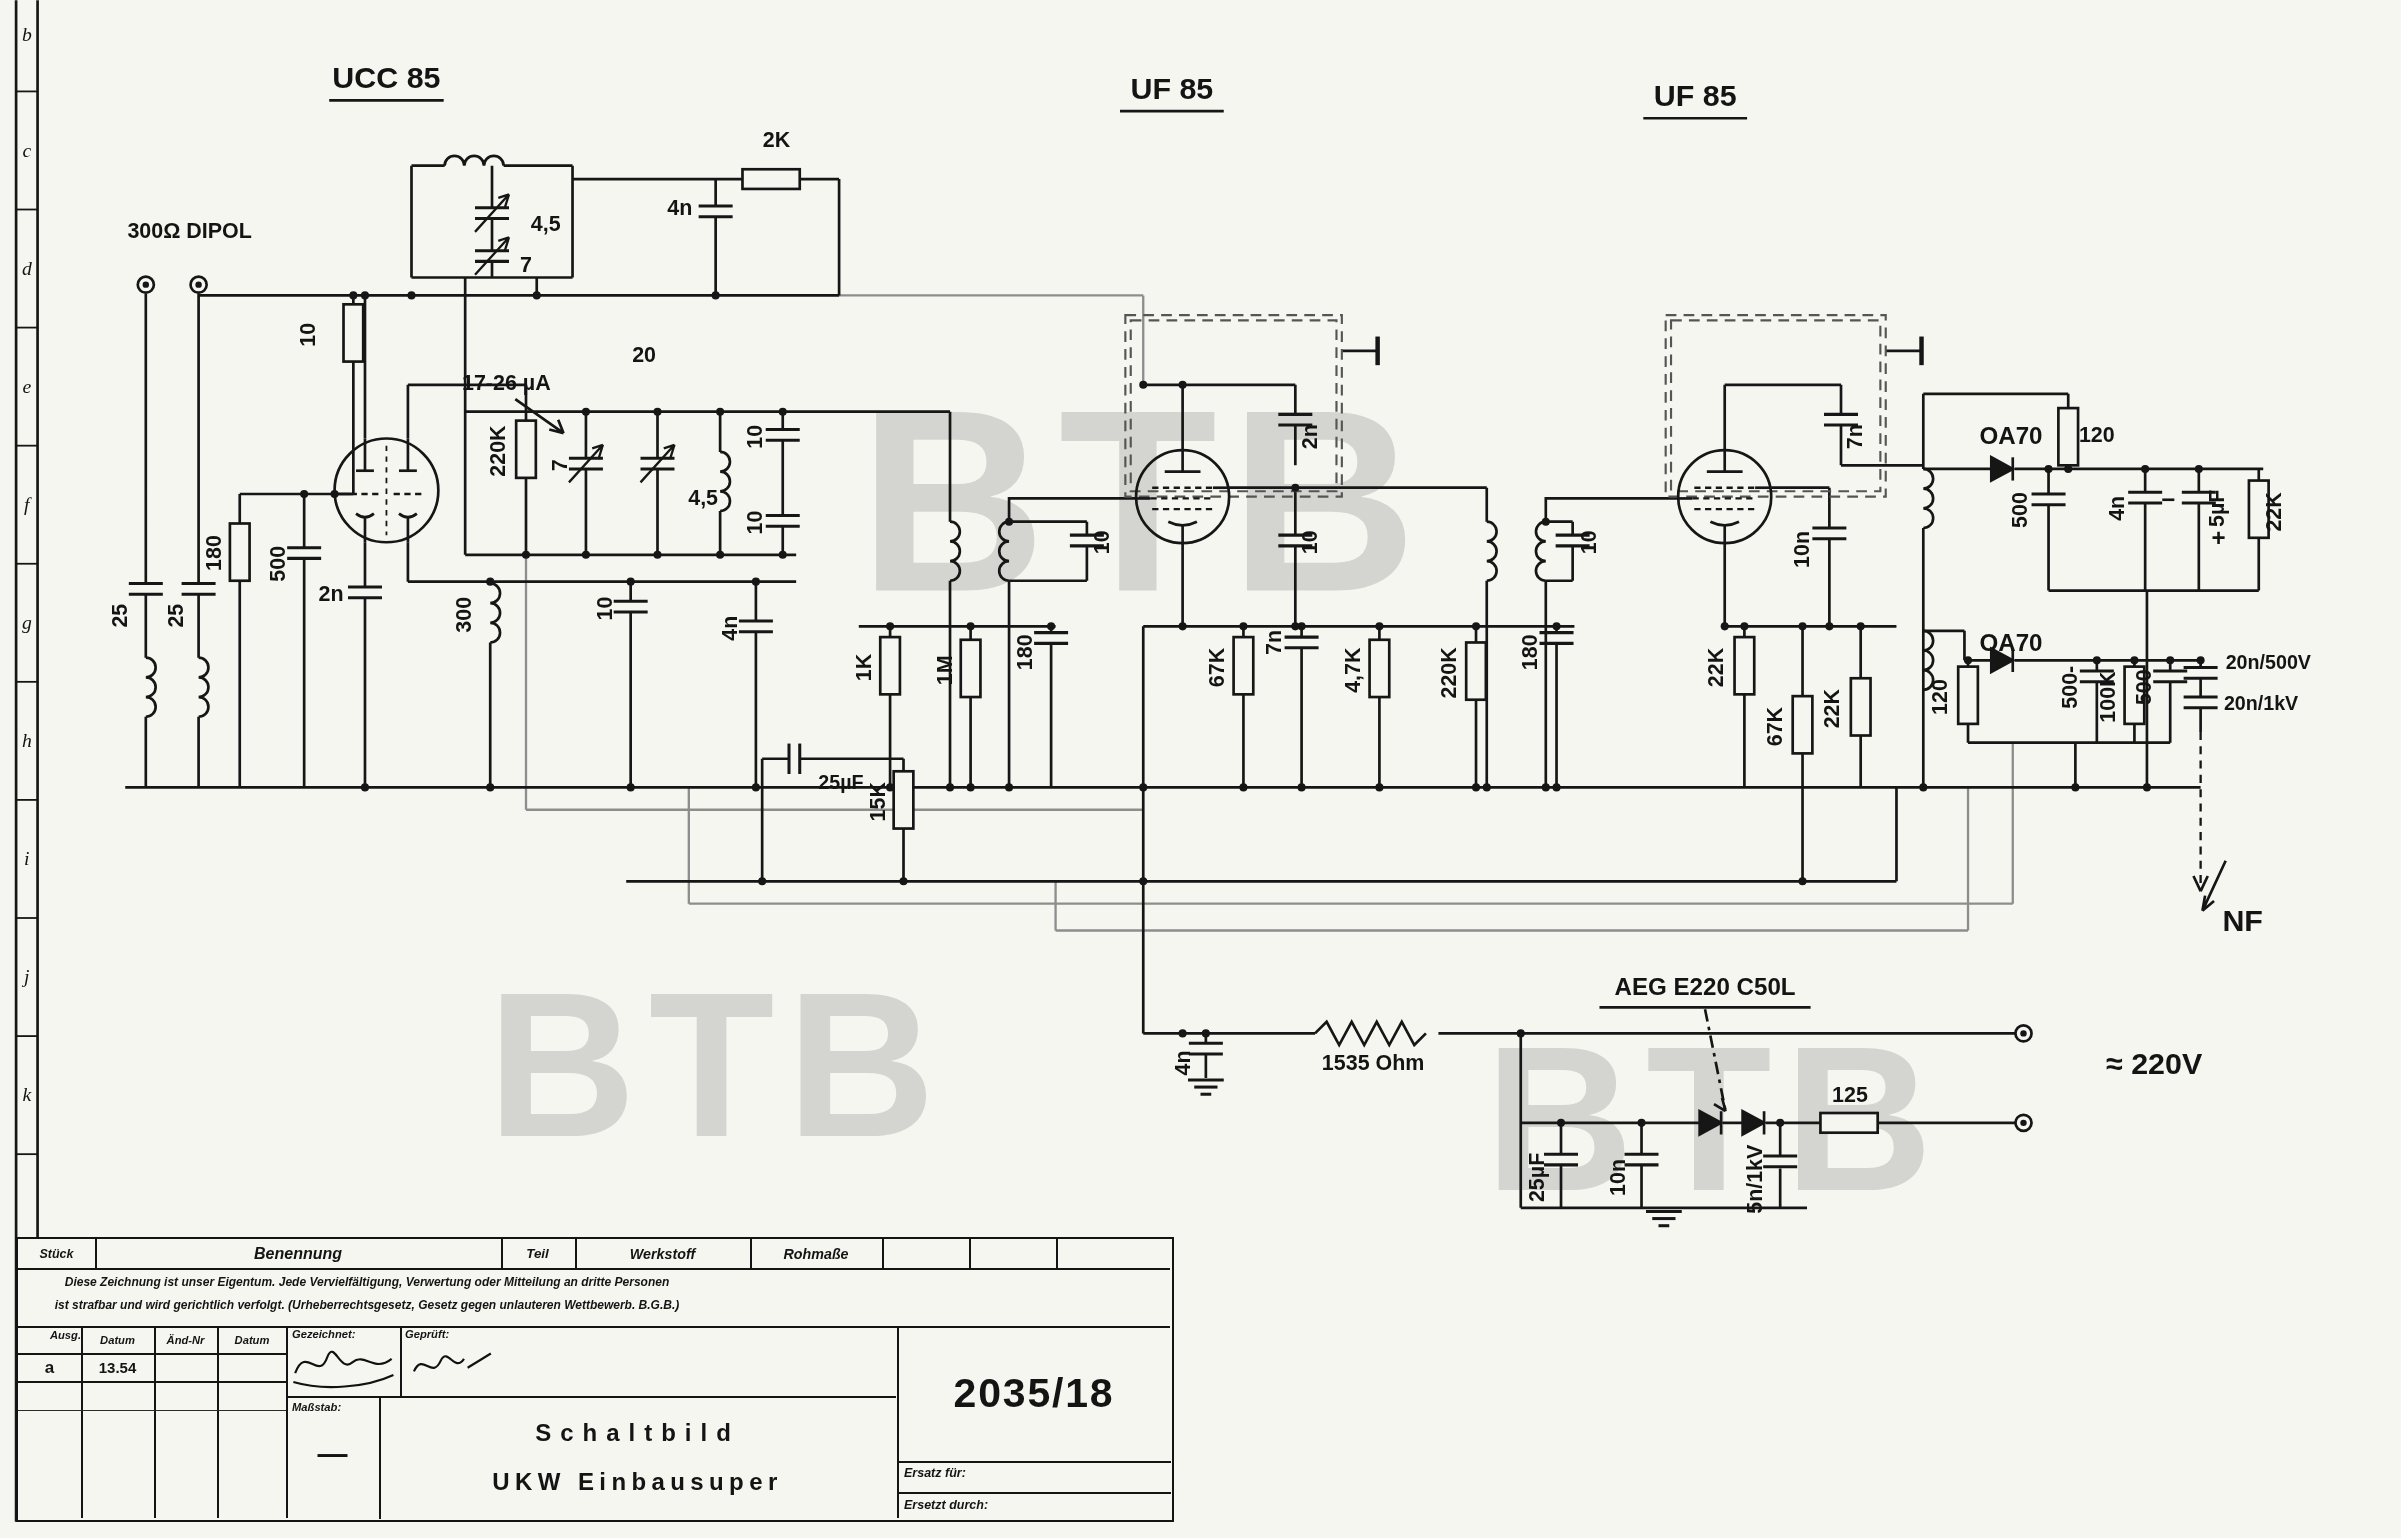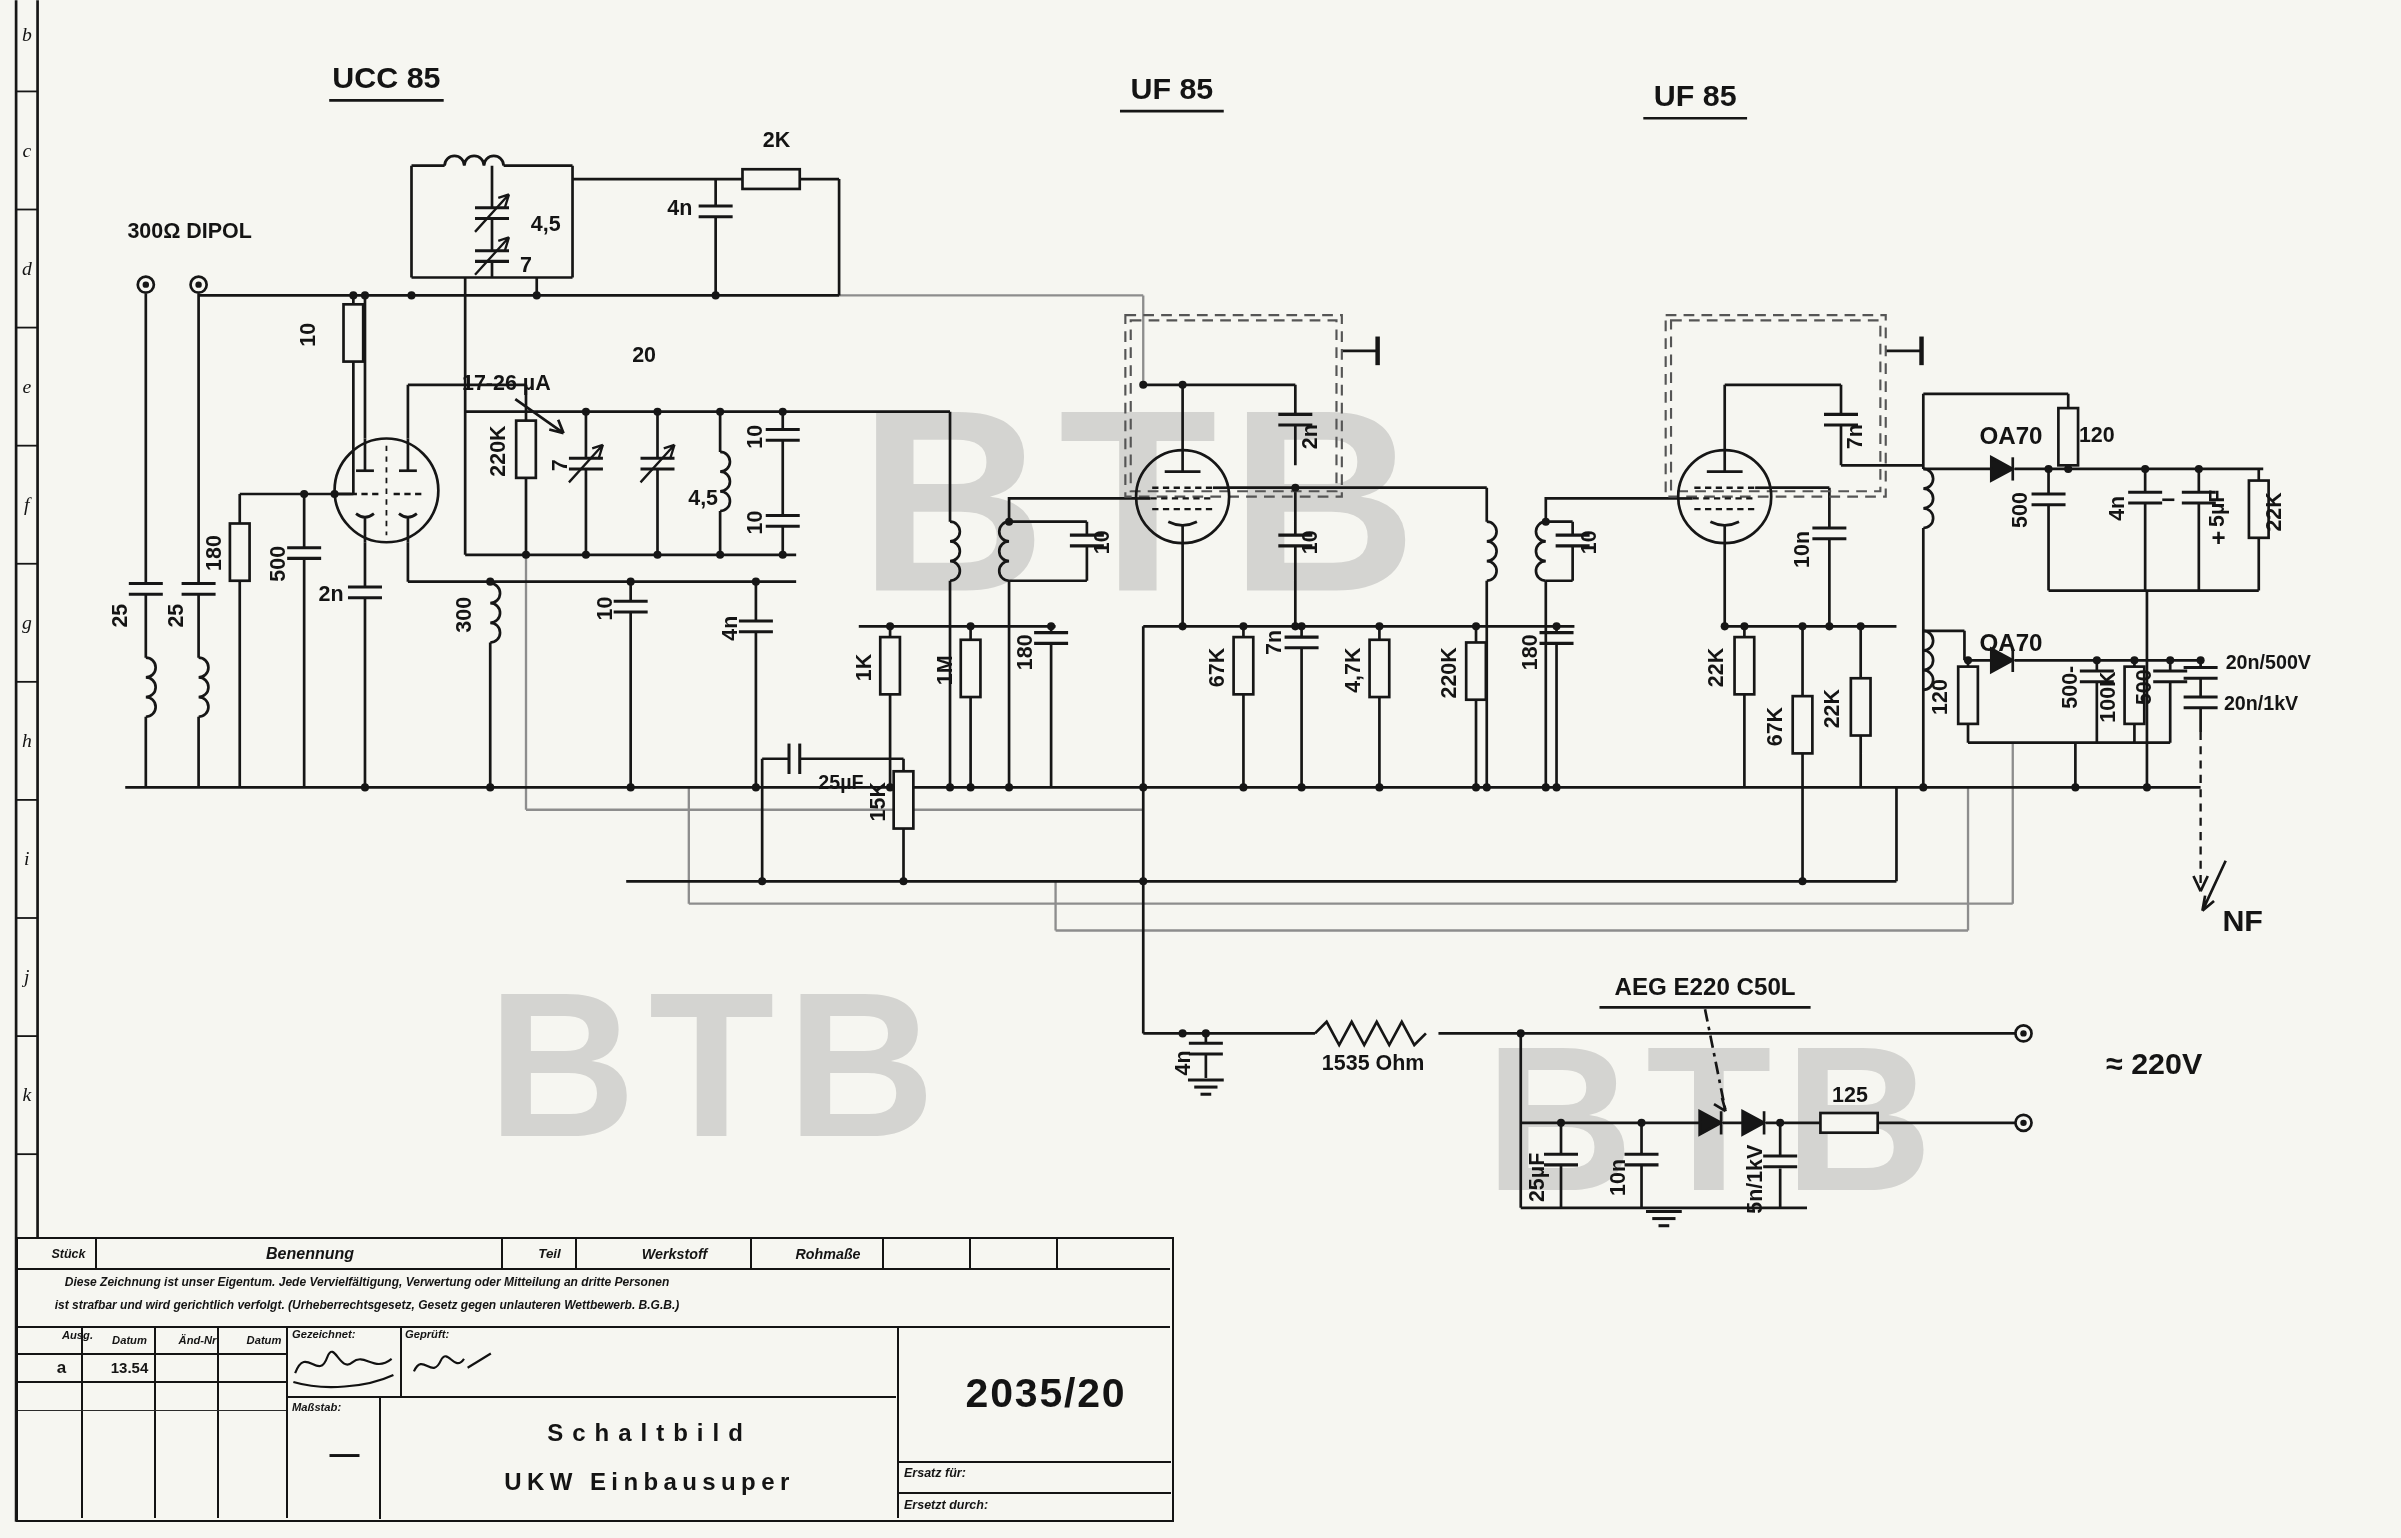--- a/index.html
+++ b/index.html
@@ -17,21 +17,21 @@
   .tt{font:bold 34px "Liberation Sans",sans-serif;fill:#141414;}
   .wm{font-family:"Liberation Sans",sans-serif;font-weight:bold;fill:#8f8f8f;opacity:.32;letter-spacing:14px;}
   .fl{font:italic 22px "Liberation Serif",serif;fill:#141414;}
   
   .tb{position:absolute;left:16px;top:1237px;width:1158px;height:285px;
       border:2.7px solid #141414;box-sizing:border-box;}
   .abs{position:absolute;}
   .vl{position:absolute;width:2.1px;background:#141414;}
   .hl{position:absolute;height:2.1px;background:#141414;}
   .hlt{position:absolute;height:1.4px;background:#2a2a2a;}
-  .cellc{position:absolute;display:flex;align-items:center;justify-content:center;padding-left:12px;}
+  .cellc{position:absolute;display:flex;align-items:center;justify-content:center;}
   .bi{font-style:italic;font-weight:bold;}
   .legal{font-size:12px;line-height:1.95;text-align:center;}
   .num{font-size:41px;font-weight:bold;letter-spacing:1.8px;}
   .firm{font-size:27px;}
   .ttl1{font-size:24px;letter-spacing:9px;}
   .ttl2{font-size:24px;letter-spacing:5.4px;}
   .smalllbl{font-size:11.2px;font-weight:bold;font-style:italic;}
   .sig path{stroke:#111;stroke-width:2.4;fill:none;}
 </style>
 </head>
@@ -554,21 +554,21 @@
 
   <div class="vl" style="left:361px;top:157px;height:123px"></div>
   <div class="abs smalllbl" style="left:274px;top:162px">Maßstab:</div>
   <div class="cellc" style="left:268px;top:188px;width:93px;height:54px;font-size:30px;font-weight:bold">—</div>
 
   <div class="abs" style="left:361px;top:157px;width:517px;height:123px">
     <div class="cellc ttl1" style="left:0;top:14.3px;width:517px;height:45px;font-weight:bold">Schaltbild</div>
     <div class="cellc ttl2" style="left:0;top:63px;width:517px;height:45px;font-weight:bold">UKW Einbausuper</div>
   </div>
 
-  <div class="cellc num" style="left:879px;top:87px;width:274px;height:135px">2035/20</div>
+  <div class="cellc num" style="left:879px;top:87px;width:274px;height:135px">2035/18</div>
   <div class="hl" style="left:879px;top:222px;width:274px"></div>
   <div class="abs smalllbl" style="left:886px;top:227px;font-size:12.5px">Ersatz für:</div>
   <div class="hl" style="left:879px;top:253px;width:274px"></div>
   <div class="abs smalllbl" style="left:886px;top:259px;font-size:12.5px">Ersetzt durch:</div>
 </div>
 
 </div>
 
 
 </body></html>

